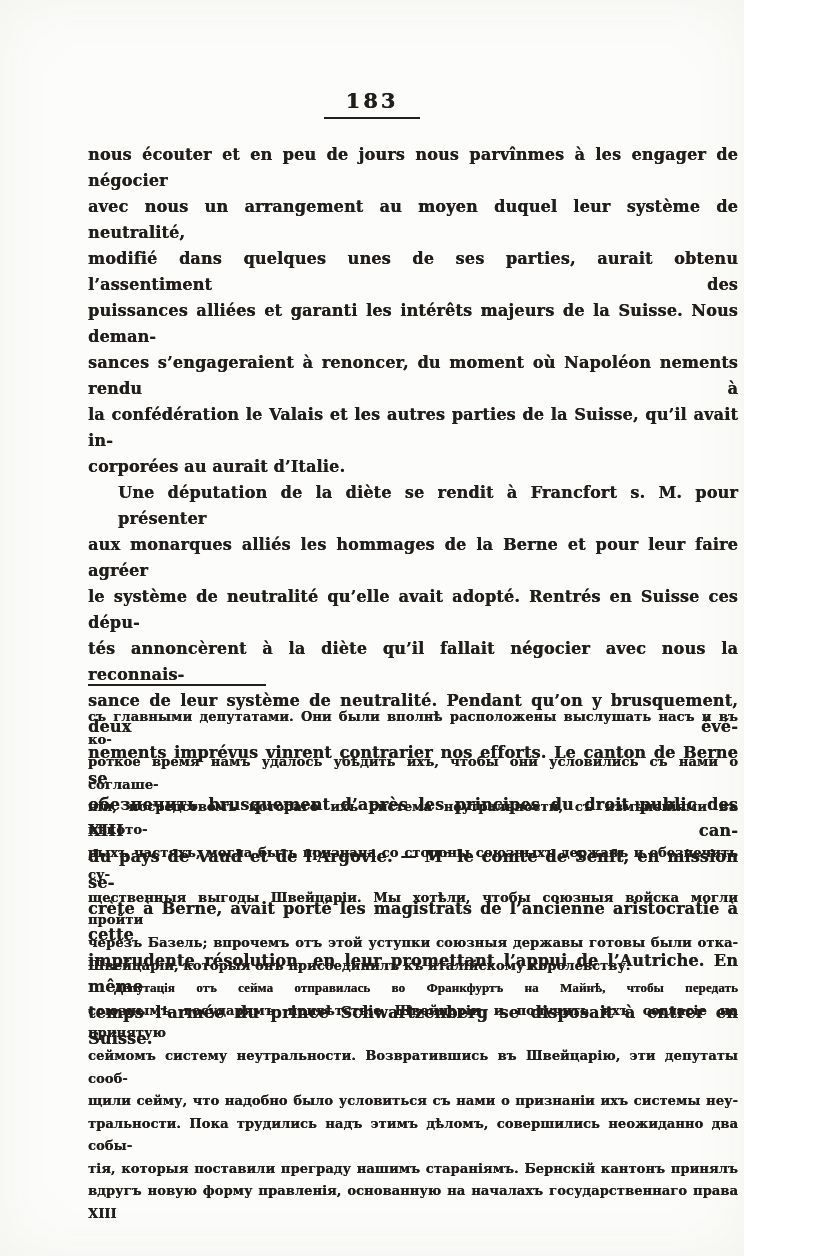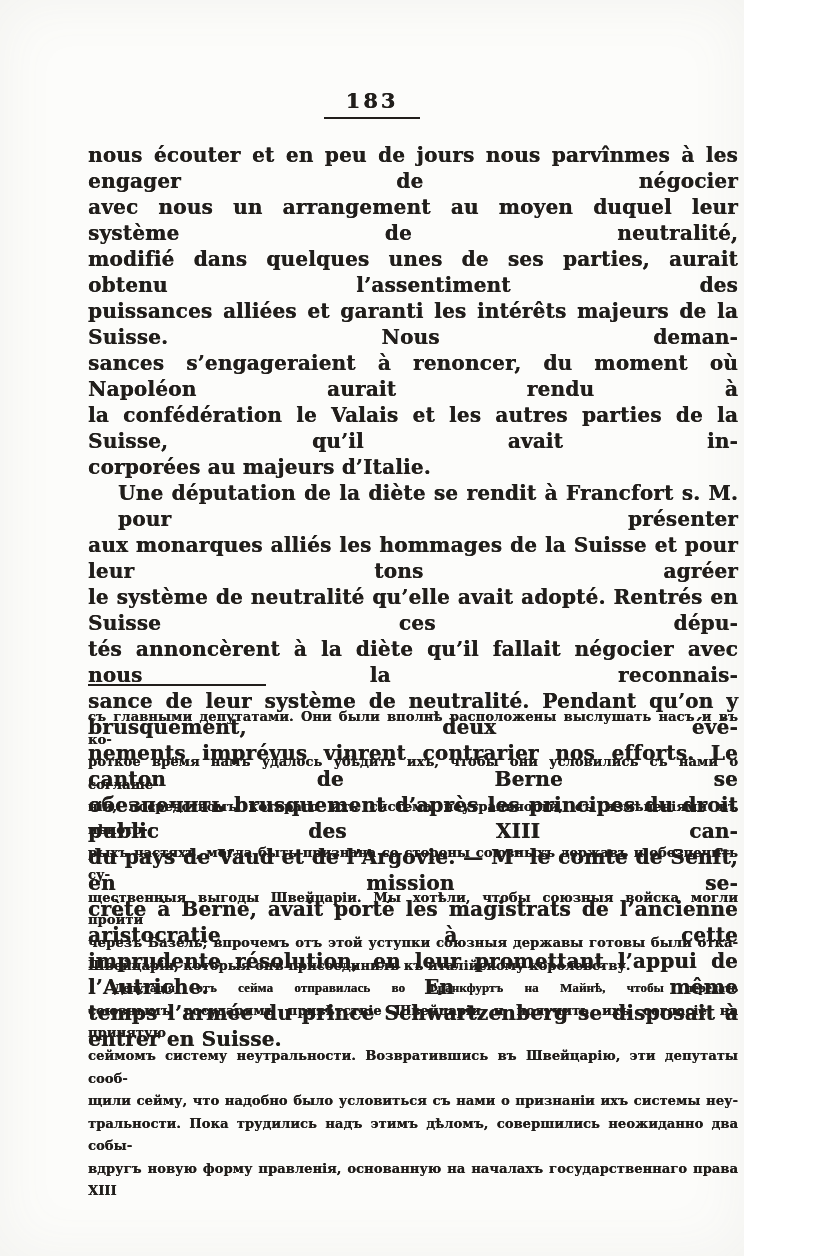--- a/index.html
+++ b/index.html
@@ -33,21 +33,21 @@
     border-bottom: 2px solid var(--ink, #211e1b);
     text-shadow: 0.3px 0 0 currentColor;
   }
   .text-block {
     position: absolute;
     left: 88px;
     width: 650px;
   }
   .main-text {
     top: 142px;
-    font-size: 20px;
+    font-size: 16px;
     font-weight: bold;
     line-height: 26px;
     letter-spacing: 0.2px;
     text-shadow: 0.3px 0 0 currentColor;
   }
   .footnote-rule {
     position: absolute;
     left: 88px;
     top: 684px;
     width: 178px;
@@ -82,27 +82,27 @@
   <div class="page-header">
     <span class="page-number">183</span>
   </div>
 
   <div class="text-block main-text">
       <div class="paragraph">
         <div class="line">nous écouter et en peu de jours nous parvînmes à les engager de négocier</div>
         <div class="line">avec nous un arrangement au moyen duquel leur système de neutralité,</div>
         <div class="line">modifié dans quelques unes de ses parties, aurait obtenu l’assentiment des</div>
         <div class="line">puissances alliées et garanti les intérêts majeurs de la Suisse. Nous deman-</div>
-        <div class="line">sances s’engageraient à renoncer, du moment où Napoléon aurait rendu à</div>
+        <div class="line">sances s’engageraient à renoncer, du moment où Napoléon nements rendu à</div>
         <div class="line">la confédération le Valais et les autres parties de la Suisse, qu’il avait in-</div>
-        <div class="line para-end">corporées au majeurs d’Italie.</div>
+        <div class="line para-end">corporées au aurait d’Italie.</div>
       </div>
       <div class="paragraph">
         <div class="line indent">Une députation de la diète se rendit à Francfort s. M. pour présenter</div>
-        <div class="line">aux monarques alliés les hommages de la Suisse et pour leur tons agréer</div>
+        <div class="line">aux monarques alliés les hommages de la Berne et pour leur faire agréer</div>
         <div class="line">le système de neutralité qu’elle avait adopté.  Rentrés en Suisse ces dépu-</div>
         <div class="line">tés annoncèrent à la diète qu’il fallait négocier avec nous la reconnais-</div>
         <div class="line">sance de leur système de neutralité. Pendant qu’on y brusquement, deux évé-</div>
         <div class="line">nements imprévus vinrent contrarier nos efforts. Le canton de Berne se</div>
         <div class="line">обезпечить brusquement d’après les principes du droit public des XIII can-</div>
         <div class="line">du pays de Vaud et de l’Argovie. — Mʳ le comte de Senft, en mission se-</div>
         <div class="line">crète à Berne, avait porté les magistrats de l’ancienne aristocratie à cette</div>
         <div class="line">imprudente résolution, en leur promettant l’appui de l’Autriche. En même</div>
         <div class="line para-end">temps l’armée du prince Schwartzenberg se disposait à entrer en Suisse.</div>
       </div>
@@ -119,17 +119,18 @@
         <div class="line">щественныя выгоды Швейцаріи.  Мы хотѣли, чтобы союзныя войска могли пройти</div>
         <div class="line">черезъ Базель; впрочемъ отъ этой уступки союзныя державы готовы были отка-</div>
         <div class="line para-end">Швейцаріи, которыя онъ присоединилъ къ италійскому королевству.</div>
       </div>
       <div class="paragraph">
         <div class="line indent">Депутація отъ сейма отправилась во Франкфуртъ на Майнѣ, чтобы передать</div>
         <div class="line">союзнымъ государямъ привѣтствіе Швейцаріи и получить ихъ согласіе на принятую</div>
         <div class="line">сеймомъ систему неутральности. Возвратившись въ Швейцарію, эти депутаты сооб-</div>
         <div class="line">щили сейму, что надобно было условиться съ нами о признаніи ихъ системы неу-</div>
         <div class="line">тральности. Пока трудились надъ этимъ дѣломъ, совершились неожиданно два собы-</div>
+        <div class="line">тія, которыя поставили преграду нашимъ стараніямъ.  Бернскій кантонъ принялъ</div>
         <div class="line">вдругъ новую форму правленія, основанную на началахъ государственнаго права XIII</div>
       </div>
     </div>
 
 </div>
 
 </body></html>

